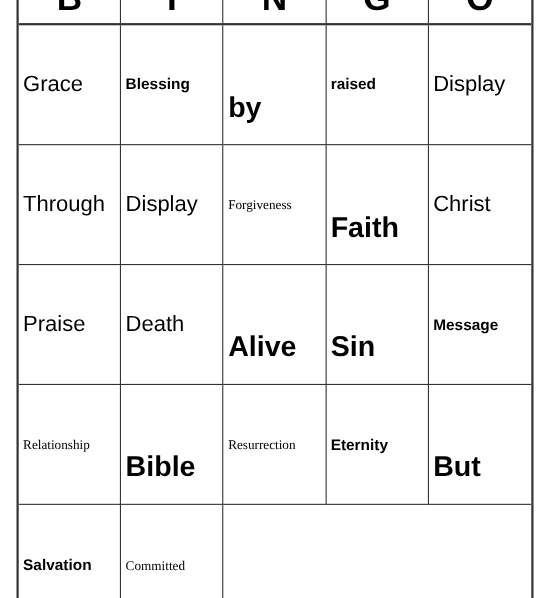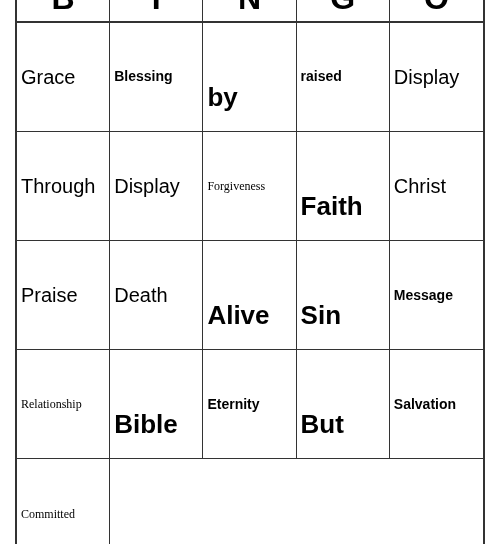--- a/index.html
+++ b/index.html
@@ -130,20 +130,23 @@
       <div class="bingo-cell">
         <span class="size-small">Message</span>
       </div>
       <div class="bingo-cell">
         <span class="size-xsmall">Relationship</span>
       </div>
       <div class="bingo-cell">
         <span class="size-large">Bible</span>
       </div>
       <div class="bingo-cell">
+        <span class="size-xsmall">Resurrection</span>
+      </div>
+      <div class="bingo-cell">
         <span class="size-small">Eternity</span>
       </div>
       <div class="bingo-cell">
         <span class="size-large">But</span>
       </div>
       <div class="bingo-cell">
         <span class="size-small">Salvation</span>
       </div>
       <div class="bingo-cell">
         <span class="size-xsmall">Committed</span>

